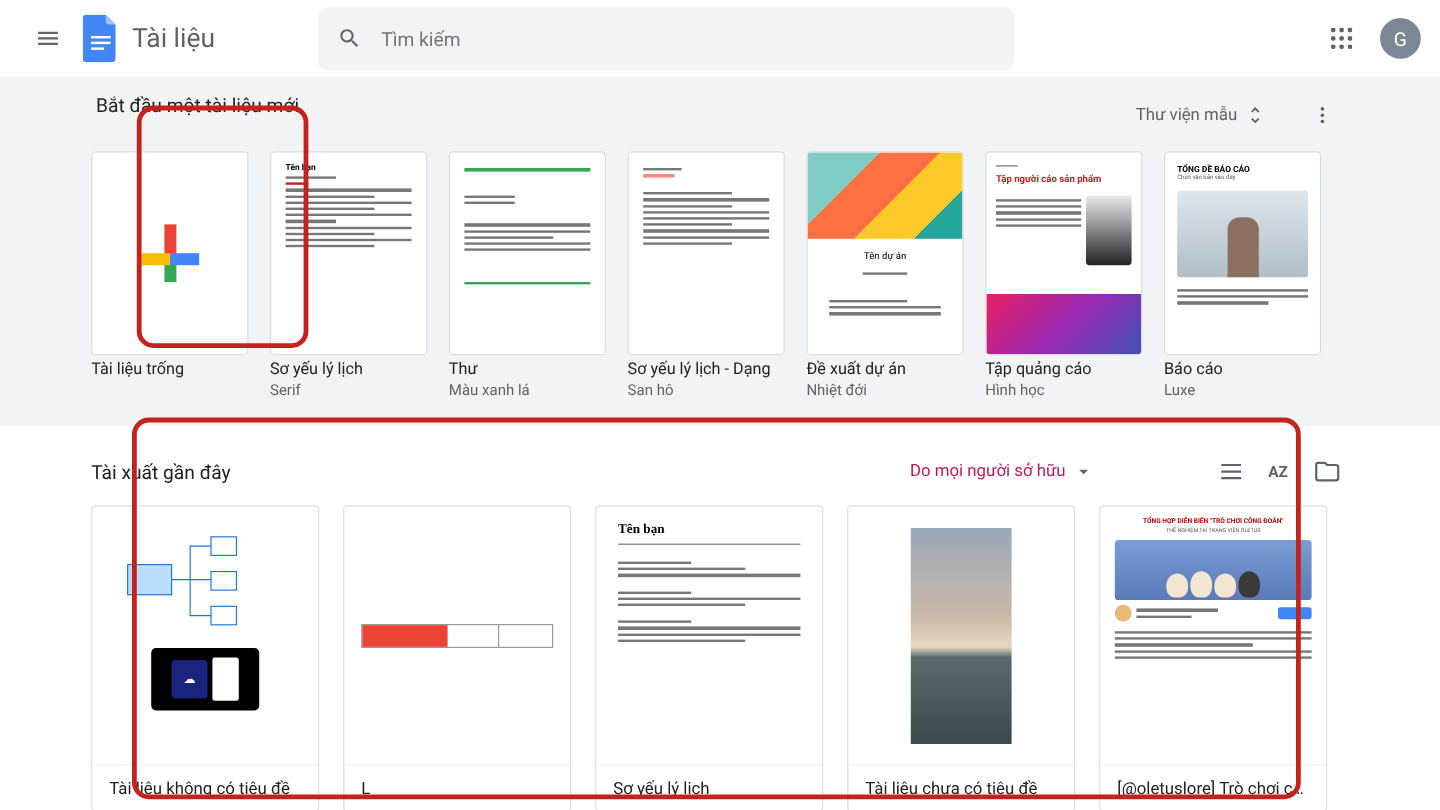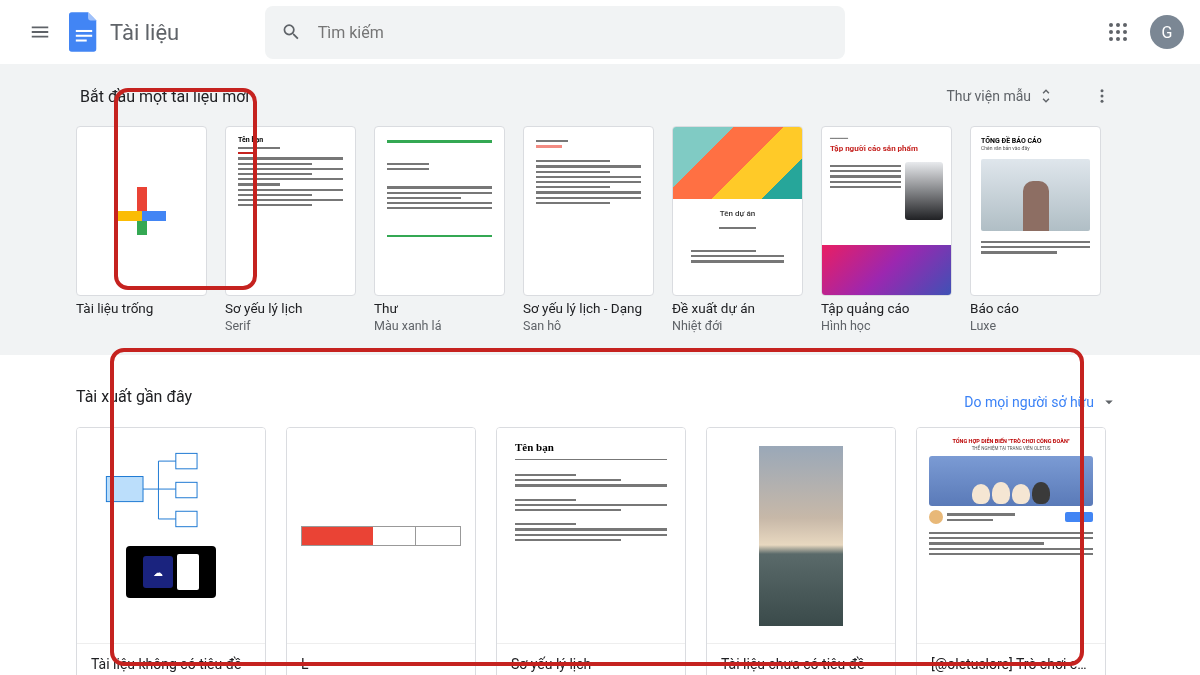--- a/index.html
+++ b/index.html
@@ -16,21 +16,21 @@
   .search-bar svg { width:22px; height:22px; fill:#5f6368; }
   .search-input { border:none; background:transparent; margin-left:16px; font-size:16px; color:#5f6368; outline:none; width:100%; }
   .header-right { margin-left:auto; display:flex; align-items:center; gap:12px; }
   .apps-btn { width:40px; height:40px; display:flex; align-items:center; justify-content:center; border-radius:50%; cursor:pointer; }
   .apps-btn svg { width:18px; height:18px; fill:#5f6368; }
   .avatar { width:34px; height:34px; border-radius:50%; background:#7b8794; color:#fff; display:flex; align-items:center; justify-content:center; font-size:16px; }
 
   
   .templates-section { background:#f1f3f4; padding: 14px 0 22px; }
   .section-inner { max-width: 1064px; margin: 0 auto; padding: 0 8px; }
-  .templates-header { display:flex; align-items:center; justify-content:space-between; margin-bottom: 12px; padding: 0 4px; }
+  .templates-header { display:flex; justify-content:space-between; margin-bottom: 12px; padding: 0 4px; }
   .templates-title { font-size:16px; color:#202124; }
   .gallery-btn { display:flex; align-items:center; gap:6px; font-size:14px; color:#5f6368; cursor:pointer; padding:6px 8px; border-radius:4px; }
   .gallery-btn svg { width:18px; height:18px; fill:#5f6368; }
   .more-btn { width:36px; height:36px; display:flex; align-items:center; justify-content:center; border-radius:50%; cursor:pointer; }
   .more-btn svg { width:18px; height:18px; fill:#5f6368; }
   .templates-row { display:flex; gap:18px; }
   .template-card { width:131px; cursor:pointer; }
   .template-thumb { width:131px; height:170px; background:#fff; border:1px solid #dadce0; border-radius:4px; overflow:hidden; display:flex; align-items:center; justify-content:center; position:relative; }
   .template-title { font-size:13.5px; color:#202124; margin-top:4px; white-space:nowrap; overflow:hidden; text-overflow:ellipsis; }
   .template-sub { font-size:12.5px; color:#5f6368; margin-top:2px; }
@@ -44,21 +44,21 @@
   .plus-blank .h { height:10px; width:48px; top:19px; left:0; }
   .plus-blank .v .r { background:#ea4335; width:100%; height:24px; }
   .plus-blank .v .g { background:#34a853; width:100%; height:24px; }
   .plus-blank .h .y { background:#fbbc04; height:100%; width:24px; display:inline-block; }
   .plus-blank .h .b { background:#4285f4; height:100%; width:24px; display:inline-block; }
 
   
   .recent-section { padding: 20px 0; }
   .recent-header { display:flex; align-items:center; max-width:1064px; margin:0 auto 10px; padding:0 8px; }
   .recent-title { font-size:16px; color:#202124; }
-  .owner-filter { margin-left:auto; display:flex; align-items:center; gap:6px; font-size:14px; color:#3b82f6; cursor:pointer; padding:6px;margin-top:12px; }
+  .owner-filter { margin-left:auto; display:flex; align-items:center; gap:6px; font-size:14px; color:#be185d; cursor:pointer; padding:6px; }
   .owner-filter svg { width:18px; height:18px; fill:#5f6368; }
   .view-btns { display:flex; gap:4px; margin-left:90px; }
   .view-btn { width:36px; height:36px; display:flex; align-items:center; justify-content:center; border-radius:50%; cursor:pointer; }
   .view-btn svg { width:22px; height:22px; fill:#5f6368; }
 
   .recent-grid { display:flex; gap:20px; max-width:1064px; margin: 0 auto; padding: 0 8px; position:relative; }
   .doc-card { width:190px; border:1px solid #dadce0; border-radius:4px; overflow:hidden; cursor:pointer; }
   .doc-thumb { width:100%; height:216px; background:#fff; border-bottom:1px solid #eee; position:relative; display:flex; align-items:center; justify-content:center; overflow:hidden; }
   .doc-footer { padding:12px 14px 10px; }
   .doc-title { font-size:14px; color:#202124; white-space:nowrap; overflow:hidden; text-overflow:ellipsis; }
@@ -281,20 +281,38 @@
 </div>
 
 <div class="recent-section">
   <div class="recent-header">
     <div class="recent-title">Tài xuất gần đây</div>
     <div class="owner-filter">
       <span>Do mọi người sở hữu</span>
       <svg viewBox="0 0 24 24">
           <path d="M7 10l5 5 5-5z"></path>
         </svg>
+    </div>
+    <div class="view-btns">
+      <div class="view-btn">
+          <svg viewBox="0 0 24 24">
+            <path d="M3 5h18v2H3V5zm0 6h18v2H3v-2zm0 6h18v2H3v-2z"></path>
+          </svg>
+        </div>
+      <div class="view-btn">
+          <svg viewBox="0 0 24 24">
+            <text x="2" y="17" font-size="14" font-weight="bold" fill="#5f6368">AZ</text>
+            <path d="M18 4v12l3-3 1 1-5 5-5-5 1-1 3 3V4h2z" fill="none"></path>
+          </svg>
+        </div>
+      <div class="view-btn">
+          <svg viewBox="0 0 24 24">
+            <path d="M10 4H4c-1.1 0-2 .9-2 2v12c0 1.1.9 2 2 2h16c1.1 0 2-.9 2-2V8c0-1.1-.9-2-2-2h-8l-2-2z" fill="none" stroke="#5f6368" stroke-width="2"></path>
+          </svg>
+        </div>
     </div>
   </div>
 
   <div class="recent-grid">
 
     <div class="doc-card">
       <div class="doc-thumb">
           <div style="width:100%;height:100%;position:relative;padding:18px 12px">
         <svg width="100%" height="90" viewBox="0 0 170 90">
               <rect x="18" y="30" width="38" height="26" fill="#bbdefb" stroke="#1976d2"></rect>

